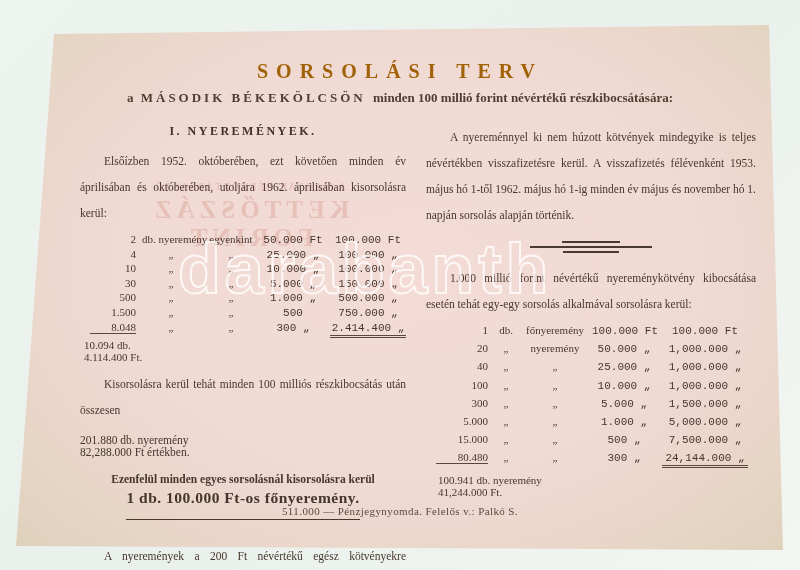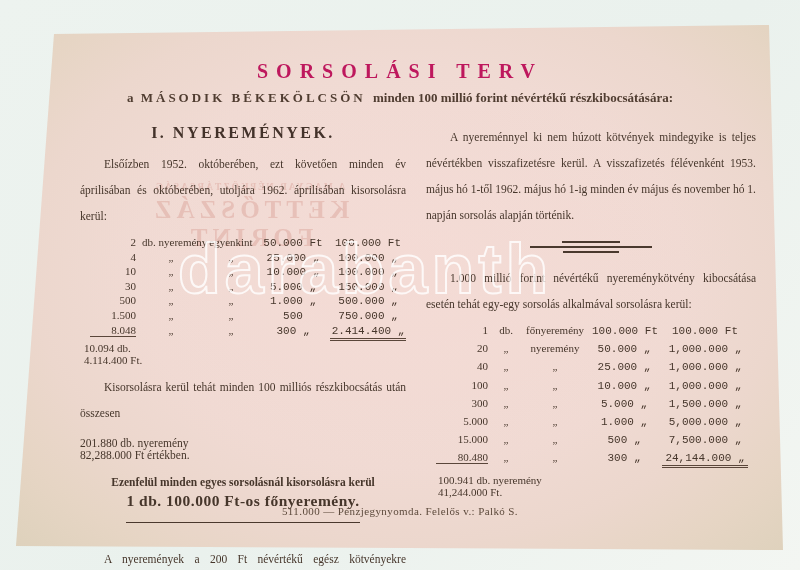--- a/index.html
+++ b/index.html
@@ -26,31 +26,31 @@
   .ghost{
     position:absolute;left:82px;top:182px;width:335px;text-align:center;
     transform:scaleX(-1);color:#dca59c;z-index:2;pointer-events:none;
   }
   .ghost .g-small{font-size:9.5px;letter-spacing:2px;opacity:.50;font-weight:700;}
   .ghost .g-large{font-size:25px;letter-spacing:5px;font-weight:700;opacity:.50;margin-top:4px;}
   
   .content{position:absolute;inset:0;z-index:5;color:#46362b;}
   .doc-title{
     position:absolute;left:0;right:0;top:60px;text-align:center;
-    font-size:20px;font-weight:700;letter-spacing:8px;color:#be185d;
+    font-size:20px;font-weight:700;letter-spacing:8px;color:#a16207;
   }
   .doc-sub{
     position:absolute;left:0;right:0;top:90px;text-align:center;
     font-size:13px;font-weight:700;color:#503d31;
   }
   .doc-sub .em{letter-spacing:3px;margin:0 4px;}
   .col{position:absolute;top:124px;}
   .col.L{left:80px;width:326px;}
   .col.R{left:426px;width:330px;}
-  .sec-h{text-align:center;font-size:16px;font-weight:700;letter-spacing:2.5px;margin:0 0 9px;color:#43322a;}
+  .sec-h{text-align:center;font-size:12px;font-weight:700;letter-spacing:2.5px;margin:0 0 9px;color:#43322a;}
   .para{font-size:11.5px;line-height:26px;text-align:justify;text-indent:24px;margin:0;}
   
   .tbl{margin:7px 0 0 10px;}
   .trow{display:flex;align-items:baseline;column-gap:6px;font-size:11px;white-space:nowrap;}
   .L .trow{height:14.6px;}
   .R .trow{height:18.2px;}
   .cq{text-align:right;}  .cm1,.cm2{text-align:center;} .cu,.ct{text-align:center;font-family:Liberation Mono, monospace;}
   .L .cq{width:46px;} .L .cm1{width:58px;} .L .cm2{width:50px;} .L .cu{width:62px;} .L .ct{width:76px;}
   .R .cq{width:52px;} .R .cm1{width:24px;} .R .cm2{width:62px;} .R .cu{width:64px;} .R .ct{width:86px;}
   .rule .cq{border-bottom:1.4px solid #5a463a;}

